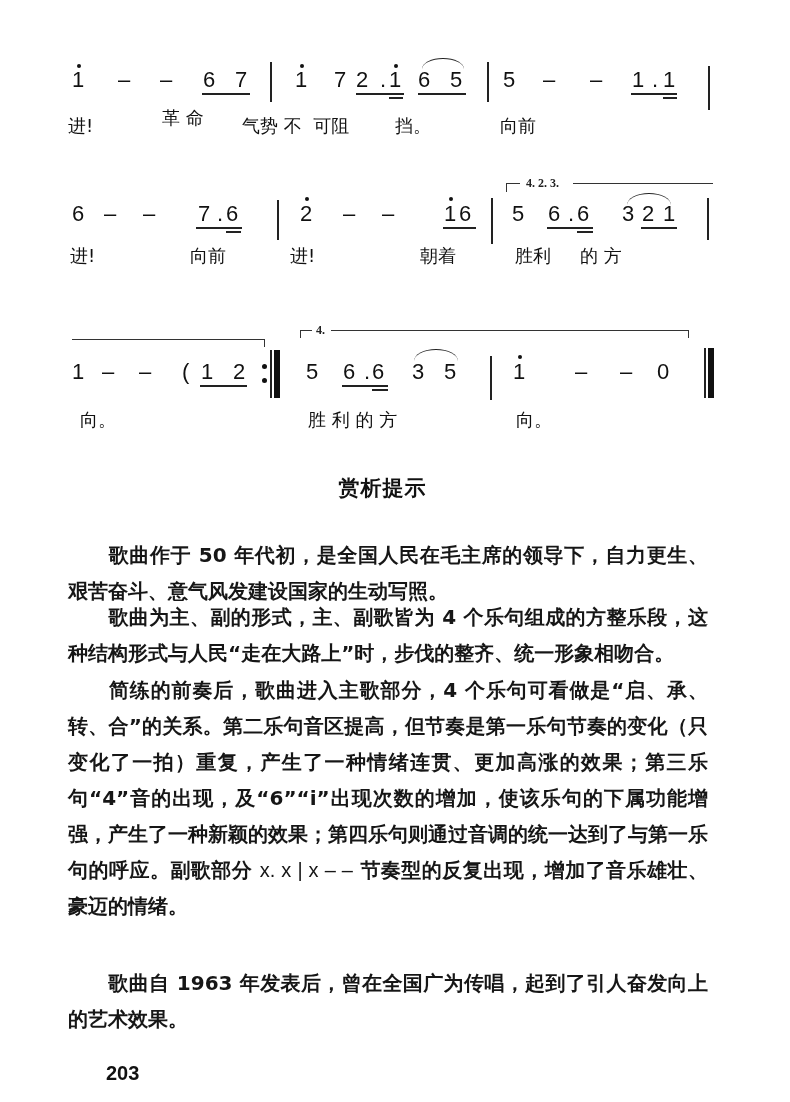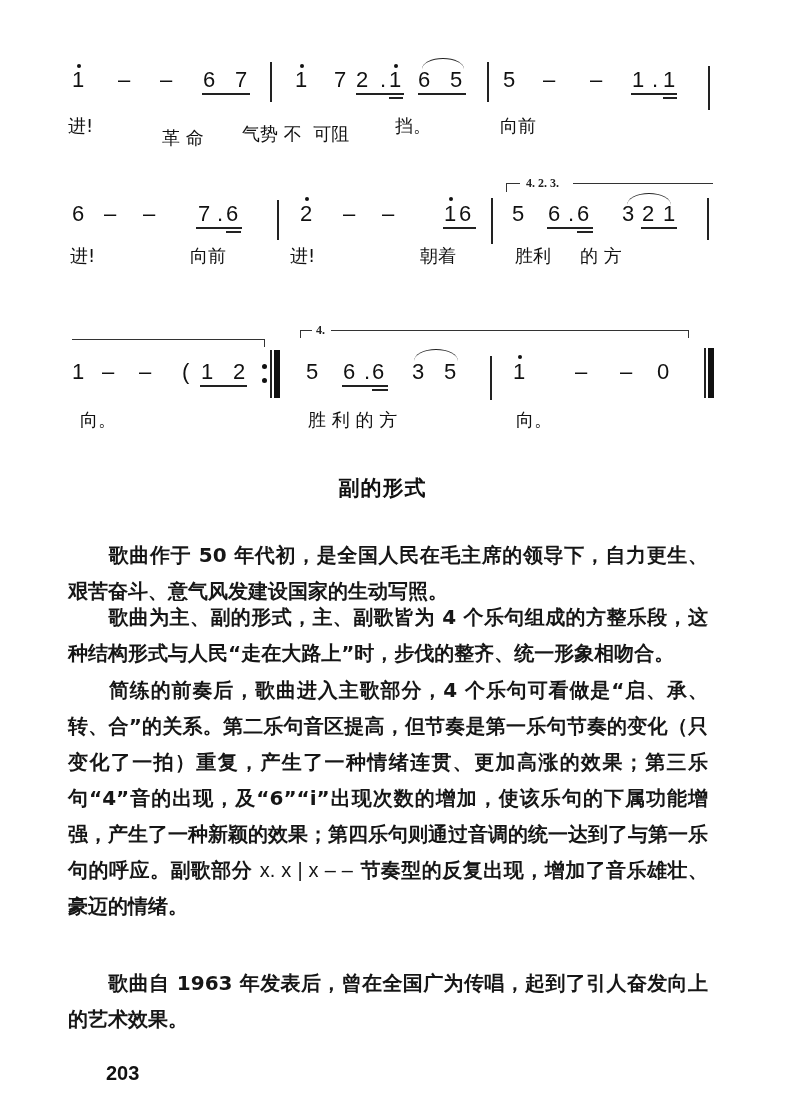--- a/index.html
+++ b/index.html
@@ -61,22 +61,22 @@
   <span class="note" style="left:543px;top:68px">–</span>
   <span class="note" style="left:590px;top:68px">–</span>
   <span class="note" style="left:632px;top:68px">1</span>
   <span class="note" style="left:652px;top:68px">.</span>
   <span class="note" style="left:663px;top:68px">1</span>
   <div class="ul" style="left:631px;top:93px;width:46px"></div>
   <div class="ul" style="left:663px;top:97px;width:14px"></div>
   <div class="bar" style="left:708px;top:66px;height:44px"></div>
 
   <span class="lyric" style="left:68px;top:116px">进!</span>
-  <span class="lyric" style="left:162px;top:128px">革 命</span>
-  <span class="lyric" style="left:242px;top:124px">气势 不  可阻</span>
+  <span class="lyric" style="left:162px;top:108px">革 命</span>
+  <span class="lyric" style="left:242px;top:116px">气势 不  可阻</span>
   <span class="lyric" style="left:395px;top:116px">挡。</span>
   <span class="lyric" style="left:500px;top:116px">向前</span>
 </div>
 
 <div>
 
   <div class="volta-tick" style="left:506px;top:183px;height:9px"></div>
   <div class="volta-line" style="left:506px;top:183px;width:14px"></div>
   <span class="volta-label" style="left:526px;top:176px">4. 2. 3.</span>
   <div class="volta-line" style="left:573px;top:183px;width:140px"></div>
@@ -164,21 +164,21 @@
   <span class="note" style="left:657px;top:360px">0</span>
 
   <div class="bar" style="left:704px;top:348px;height:50px"></div>
   <div class="thickbar" style="left:708px;top:348px;height:50px"></div>
 
   <span class="lyric" style="left:80px;top:410px">向。</span>
   <span class="lyric" style="left:308px;top:410px">胜 利 的 方</span>
   <span class="lyric" style="left:516px;top:410px">向。</span>
 </div>
 
-<div class="heading">副的形式</div>
+<div class="heading">赏析提示</div>
 
 <div class="para" style="top:537px">
   <span class="indent"></span><span>歌曲作于 50 年代初，是全国人民在毛主席的领导下，自力更生、艰苦奋斗、意气风发建设国家的生动写照。</span>
 </div>
 
 <div class="para" style="top:599px">
   <span class="indent"></span><span>歌曲为主、副的形式，主、副歌皆为 4 个乐句组成的方整乐段，这种结构形式与人民“走在大路上”时，步伐的整齐、统一形象相吻合。</span>
 </div>
 
 <div class="para" style="top:672px">

